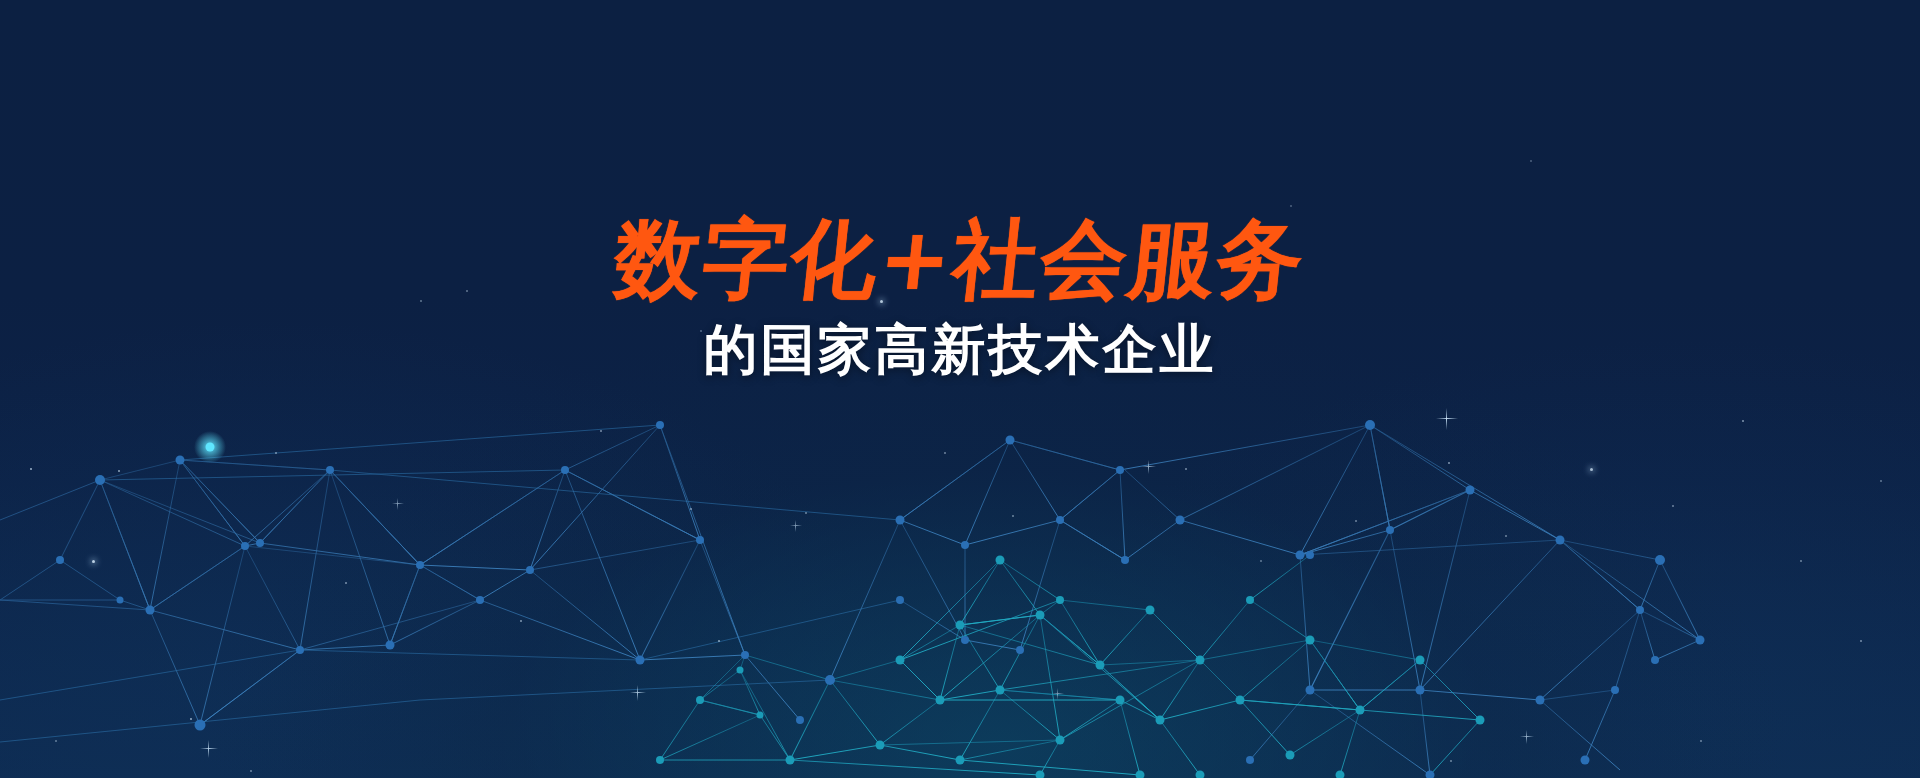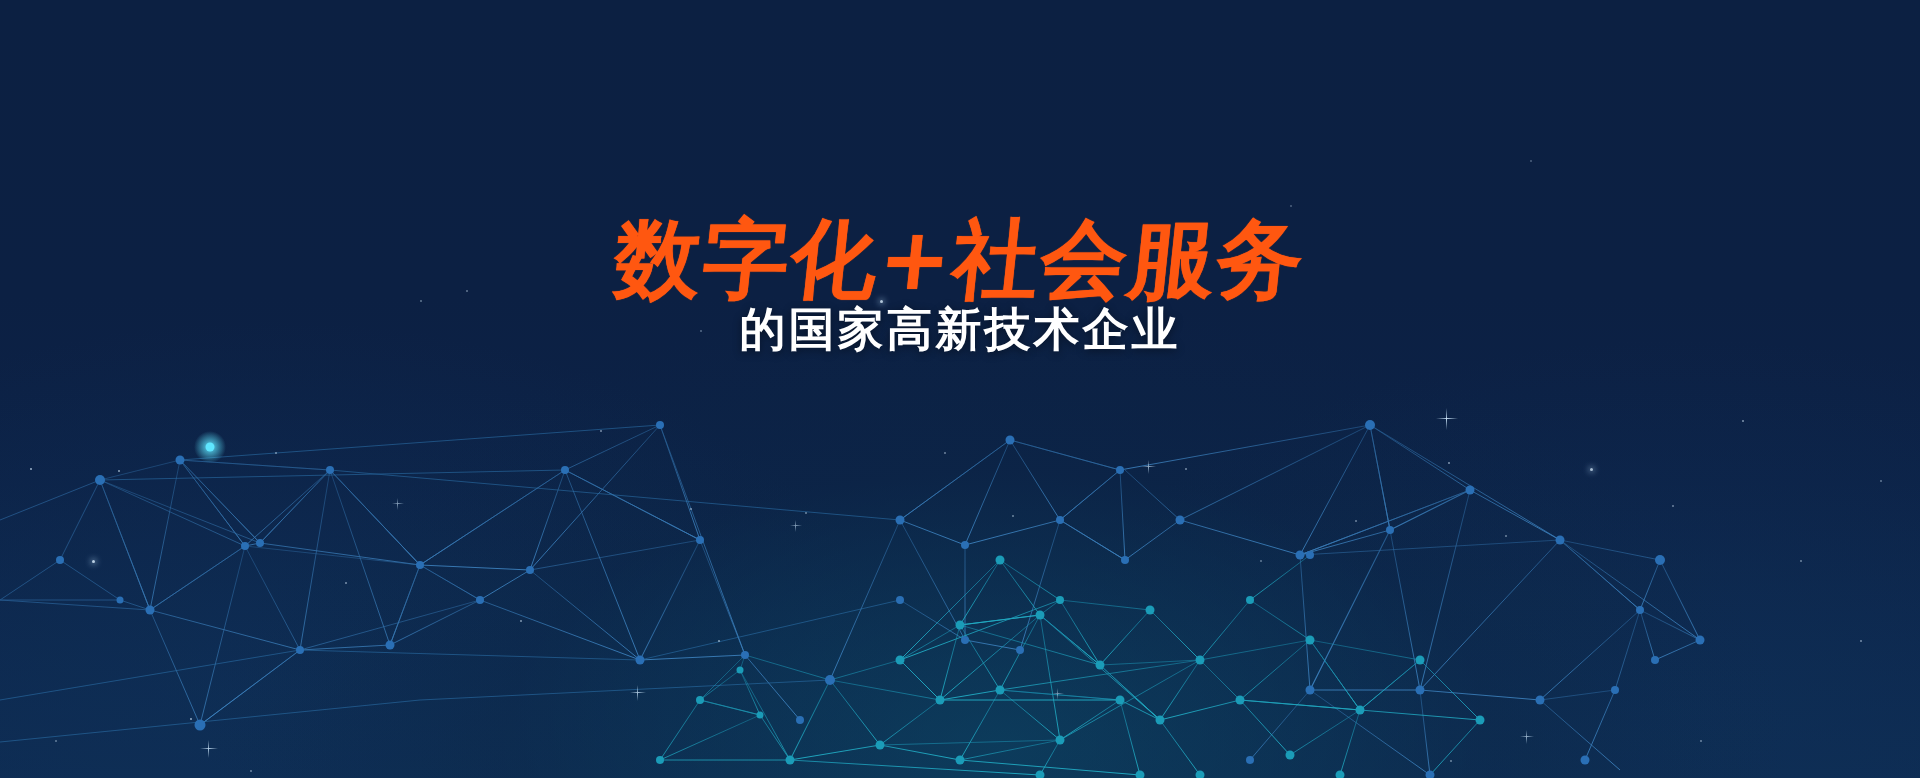--- a/index.html
+++ b/index.html
@@ -44,23 +44,24 @@
     font-weight:bold;
     font-size:86px;
     line-height:1.02;
     color:#ff5710;
     letter-spacing:2px;
     transform:skewX(-6deg);
     display:inline-block;
     text-shadow:0 0 1px #ff5710;
   }
   .subline{
+    margin-top:16px;
     font-family:"DejaVu Serif","Liberation Serif",serif;
     font-weight:bold;
-    font-size:46px;
+    font-size:54px;
     line-height:1.1;
     color:#ffffff;
     letter-spacing:3px;
     text-shadow:0 2px 8px rgba(0,0,0,.45);
   }
 </style>
 </head>
 <body>
 
 <div id="banner">

